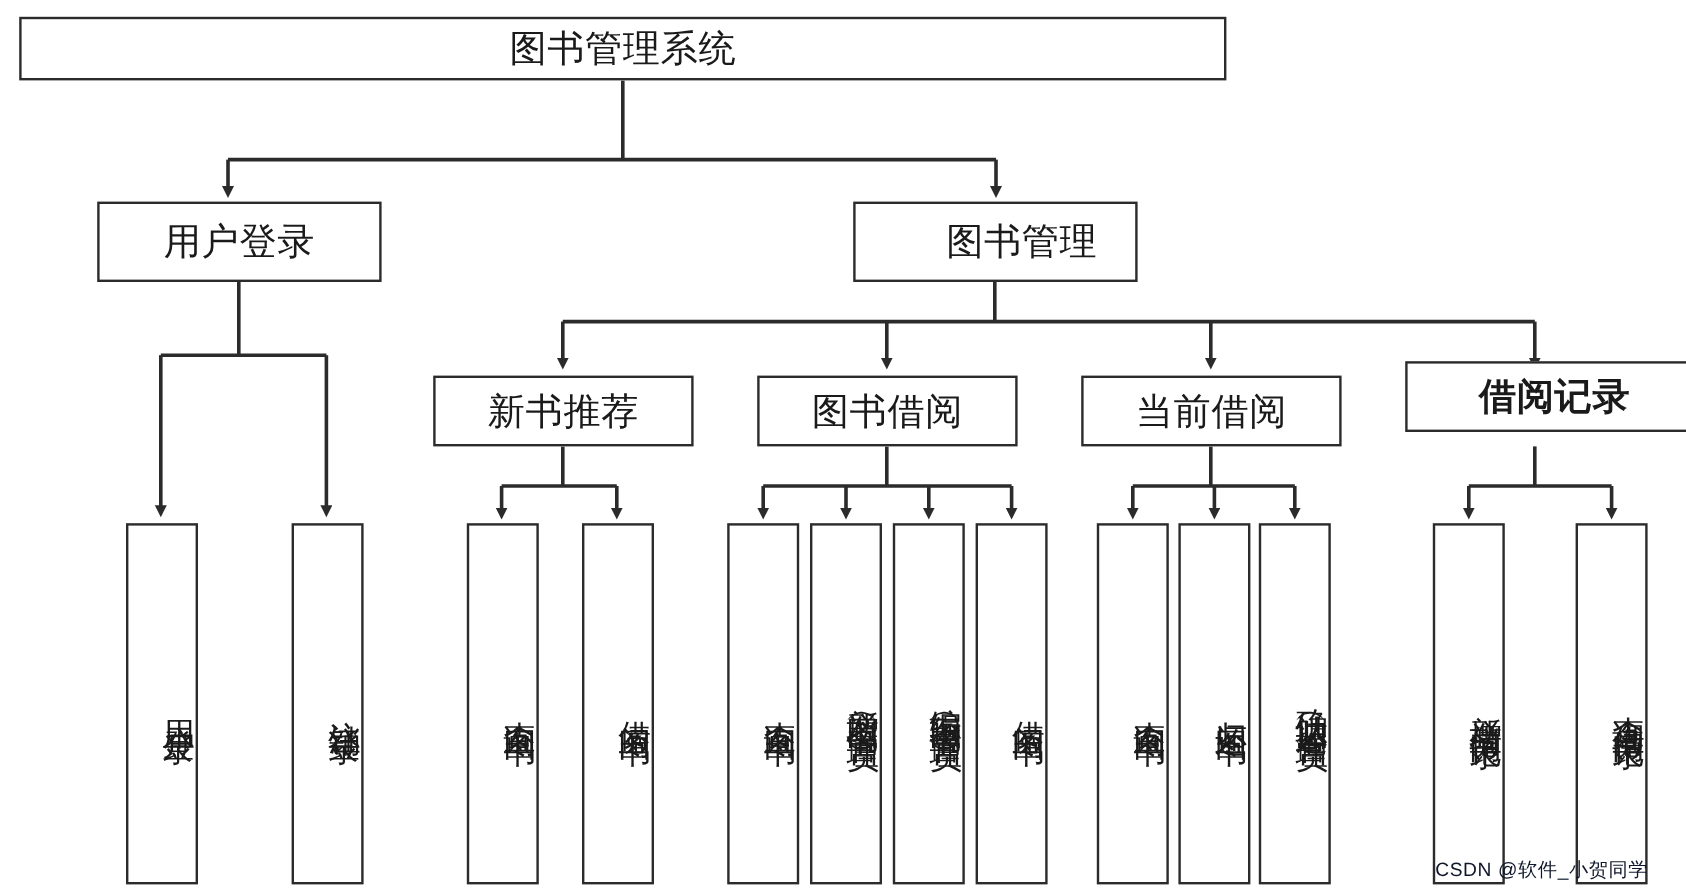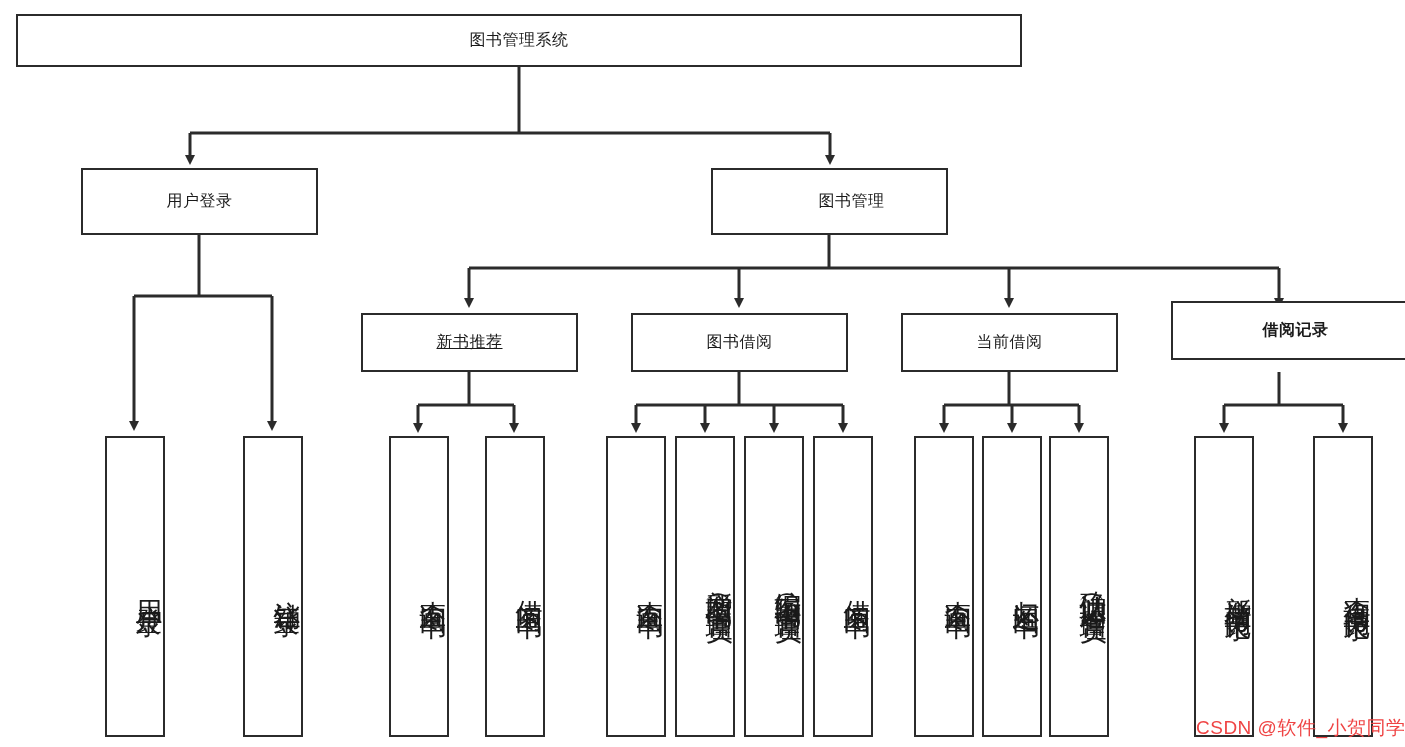--- a/index.html
+++ b/index.html
@@ -29,43 +29,43 @@
     position: absolute;
     box-sizing: border-box;
     border: 2px solid #2b2b2b;
     background: #ffffff;
     display: flex;
     align-items: center;
     justify-content: center;
     color: #1a1a1a;
   }
   .node.horiz {
-    font-size: 16px;
+    font-size: 31px;
     letter-spacing: 0.5px;
   }
   .node.vert {
     writing-mode: vertical-rl;
     text-orientation: upright;
     font-size: 27px;
     letter-spacing: 4px;
     line-height: 1.05;
     padding-top: 6px;
     padding-bottom: 6px;
     align-items: flex-start;
     justify-content: center;
   }
   .node.vert .lbl {
     writing-mode: vertical-rl;
     text-orientation: upright;
     display: block;
   }
   .watermark {
     position: absolute;
-    font-size: 19px;
-    color: #ef4444;
+    font-size: 16px;
+    color: #0f172a;
     letter-spacing: 0.5px;
     white-space: nowrap;
   }
 </style>
 </head>
 <body>
 
 <div id="canvas">
 
   <svg class="connectors" viewBox="0 0 1405 747">
@@ -122,21 +122,21 @@
     <span class="lbl">图书管理系统</span>
   </div>
 
   <div class="node horiz" style="left:81px; top:168px; width:237px; height:67px;">
     <span class="lbl">用户登录</span>
   </div>
   <div class="node horiz" style="left:711px; top:168px; width:237px; height:67px;padding-left:44px;">
     <span class="lbl">图书管理</span>
   </div>
 
-  <div class="node horiz" style="left:361px; top:313px; width:217px; height:59px;text-decoration:underline;">
+  <div class="node horiz" style="left:361px; top:313px; width:217px; height:59px;">
     <span class="lbl">新书推荐</span>
   </div>
   <div class="node horiz" style="left:631px; top:313px; width:217px; height:59px;text-align:center;">
     <span class="lbl">图书借阅</span>
   </div>
   <div class="node horiz" style="left:901px; top:313px; width:217px; height:59px;">
     <span class="lbl">当前借阅</span>
   </div>
   <div class="node horiz" style="left:1171px; top:301px; width:249px; height:59px;font-weight:bold;">
     <span class="lbl">借阅记录</span>

